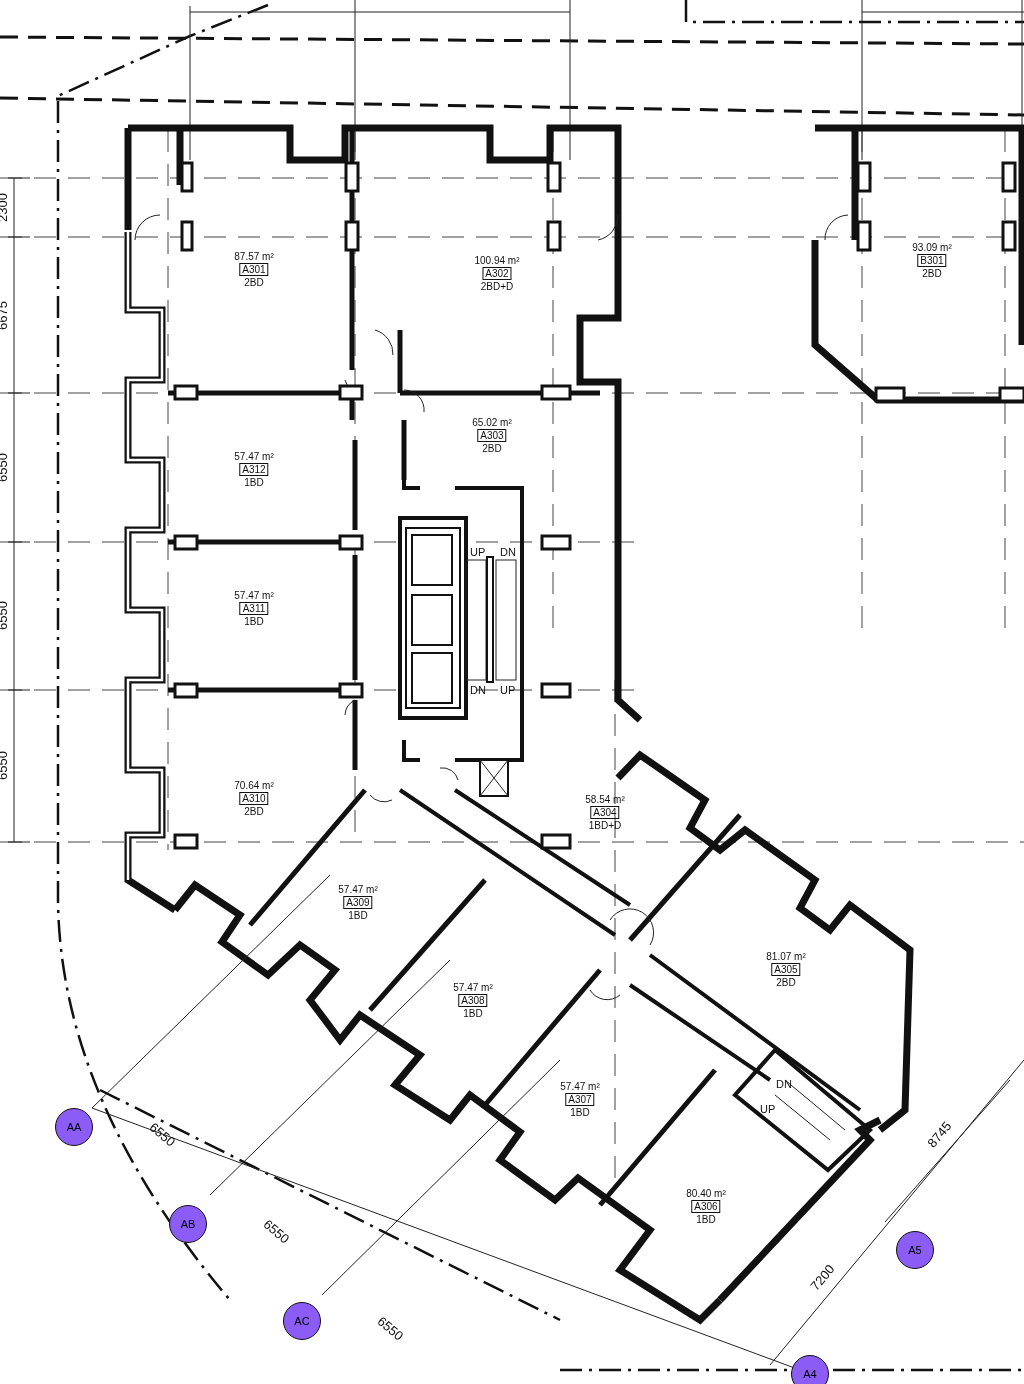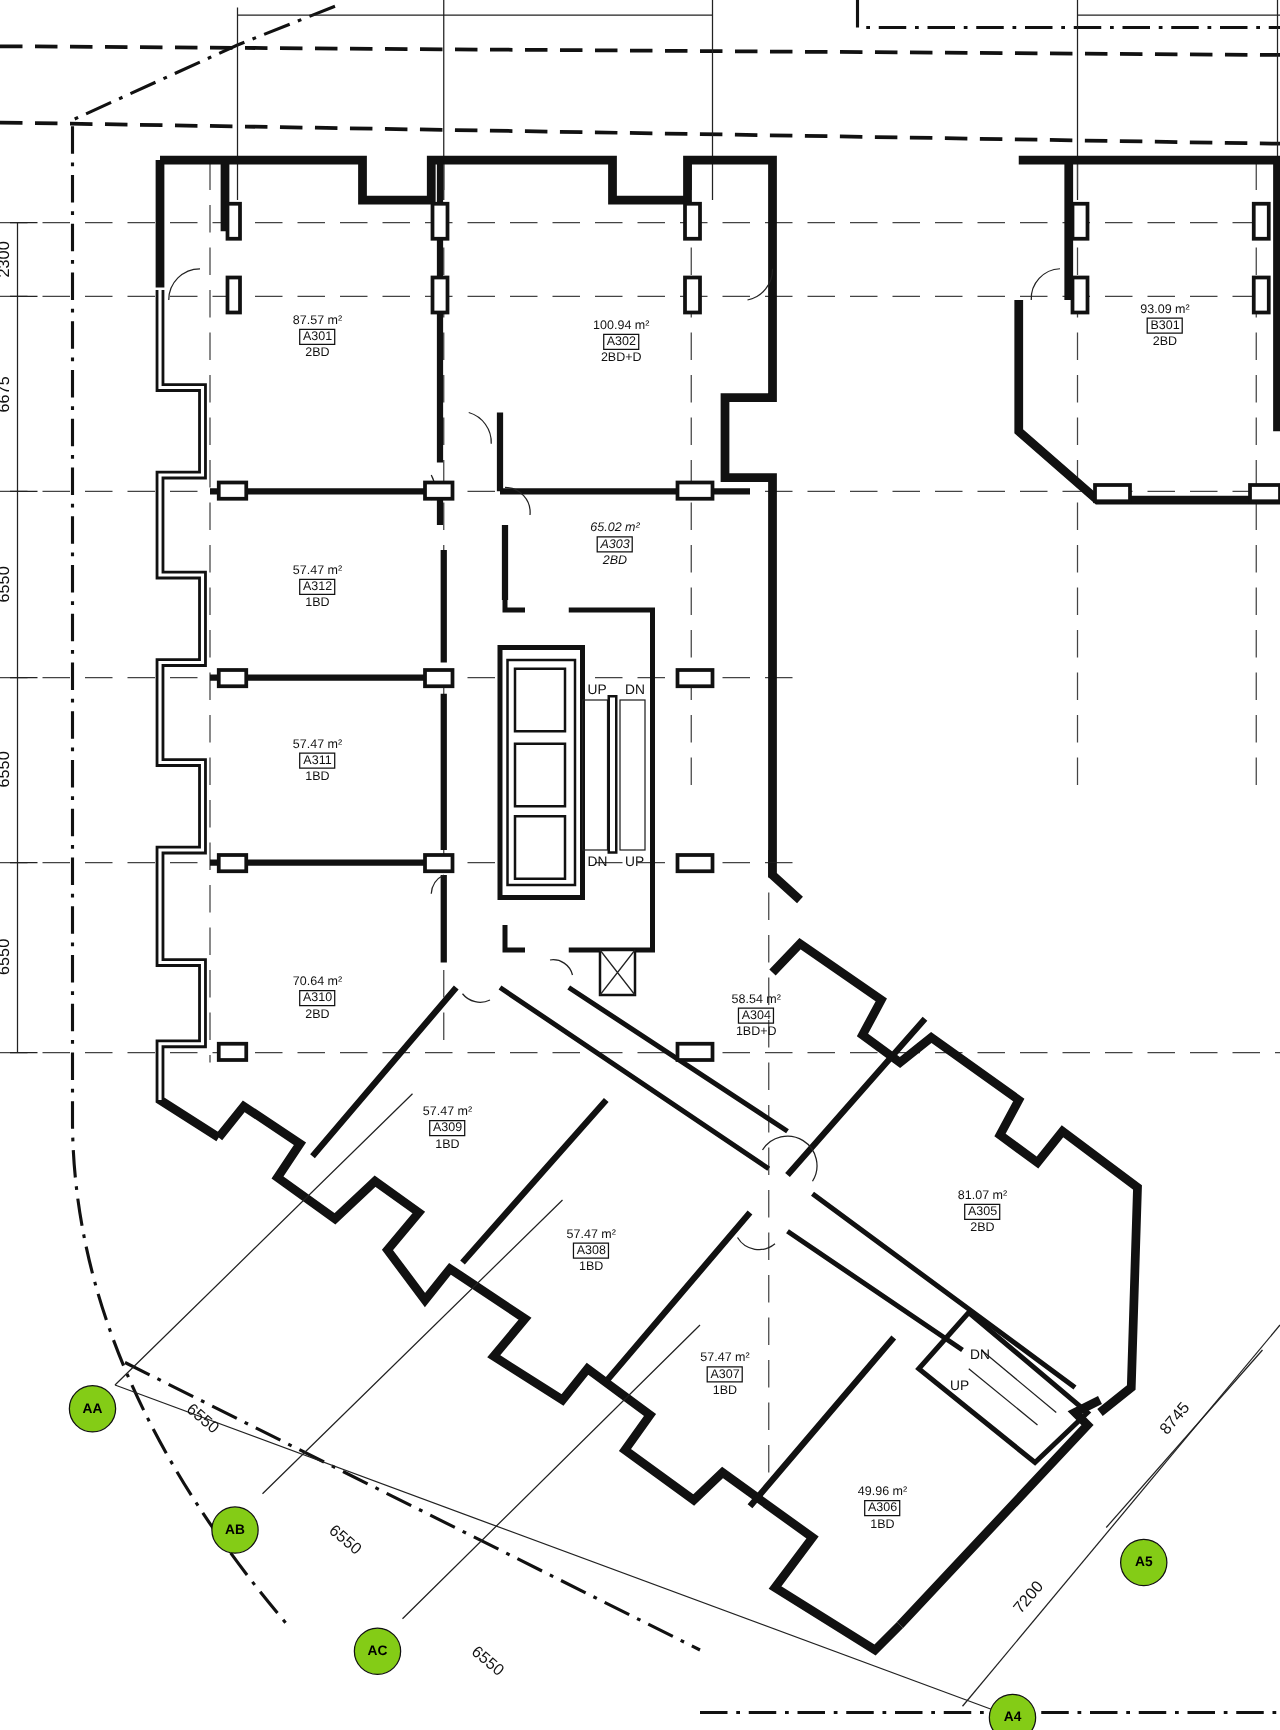--- a/index.html
+++ b/index.html
@@ -11,21 +11,21 @@
   .part{fill:none;stroke:#111;stroke-width:5;}
   .grid2{fill:none;stroke:#444;stroke-width:1;stroke-dasharray:22 12;}
   .prop{fill:none;stroke:#111;stroke-width:2.5;stroke-dasharray:22 7 3 7;}
   .dash{fill:none;stroke:#111;stroke-width:3;stroke-dasharray:18 10;}
   .dim{fill:none;stroke:#222;stroke-width:1;}
   .col{fill:#fff;stroke:#111;stroke-width:3;}
   .door{fill:none;stroke:#222;stroke-width:1;}
   .thin{fill:none;stroke:#222;stroke-width:1;}
   .room-label{position:absolute;text-align:center;font-size:10px;line-height:13px;color:#111;transform:translateX(-50%);}
   .room-id{display:inline-block;border:1px solid #111;padding:0 2px;line-height:11px;}
-  .bubble{position:absolute;width:36px;height:36px;border:1.5px solid #111;border-radius:50%;background:#84cc16;font-size:11px;display:flex;align-items:center;justify-content:center;transform:translate(-50%,-50%);font-weight:bold;}
+  .bubble{position:absolute;width:36px;height:36px;border:1.5px solid #111;border-radius:50%;background:#8b5cf6;font-size:11px;display:flex;align-items:center;justify-content:center;transform:translate(-50%,-50%);}
   .dimtext{position:absolute;font-size:13px;color:#111;white-space:nowrap;transform-origin:center;}
   .stairtxt{position:absolute;font-size:11px;color:#111;}
 </style>
 </head>
 <body>
 
 <svg width="1024" height="1384" viewBox="0 0 1024 1384">
 
   <path class="prop" d="M268,5 L190,36 L58,96 L58,900 Q60,1100 230,1300"></path>
   <path class="prop" d="M686,0 L686,22 L1024,22"></path>
@@ -131,21 +131,21 @@
 <div class="room-label" style="left:254px;top:238px;margin-top:12px;">
   <div>87.57 m²</div>
   <div class="room-id">A301</div>
   <div>2BD</div>
 </div>
 <div class="room-label" style="left:497px;top:254px;">
   <div>100.94 m²</div>
   <div class="room-id">A302</div>
   <div>2BD+D</div>
 </div>
-<div class="room-label" style="left:492px;top:416px;font-style:italic;">
+<div class="room-label" style="left:492px;top:416px;">
   <div>65.02 m²</div>
   <div class="room-id">A303</div>
   <div>2BD</div>
 </div>
 <div class="room-label" style="left:254px;top:450px;">
   <div>57.47 m²</div>
   <div class="room-id">A312</div>
   <div>1BD</div>
 </div>
 <div class="room-label" style="left:254px;top:589px;">
@@ -177,21 +177,21 @@
   <div>81.07 m²</div>
   <div class="room-id">A305</div>
   <div>2BD</div>
 </div>
 <div class="room-label" style="left:580px;top:1080px;">
   <div>57.47 m²</div>
   <div class="room-id">A307</div>
   <div>1BD</div>
 </div>
 <div class="room-label" style="left:706px;top:1187px;">
-  <div>49.96 m²</div>
+  <div>80.40 m²</div>
   <div class="room-id">A306</div>
   <div>1BD</div>
 </div>
 <div class="room-label" style="left:932px;top:241px;">
   <div>93.09 m²</div>
   <div class="room-id">B301</div>
   <div>2BD</div>
 </div>
 
 <span class="stairtxt" style="left:470px;top:546px;">UP</span>

